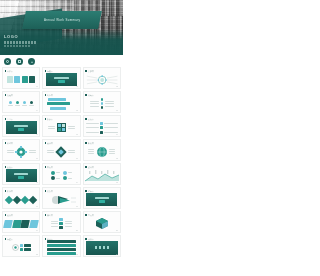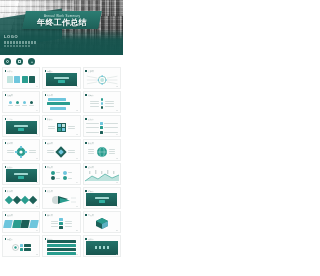--- a/index.html
+++ b/index.html
@@ -178,21 +178,20 @@
 </head>
 <body>
 
 <div class="hero">
   <div class="hero-photo"></div>
   <div class="hero-wash"></div>
   <div class="hero-diag"></div>
   <div class="title-band"></div>
   <div class="title-inner">
     <div class="title-en">Annual Work Summary</div>
-    <div class="title-cn">年终工作总结</div>
   </div>
   <div class="logo-block">
     <div class="logo-text">LOGO</div>
     <div class="logo-sub"></div>
     <div class="logo-sub2"></div>
   </div>
 </div>
 
 <div class="icon-row">
   <div class="circ-icon">

